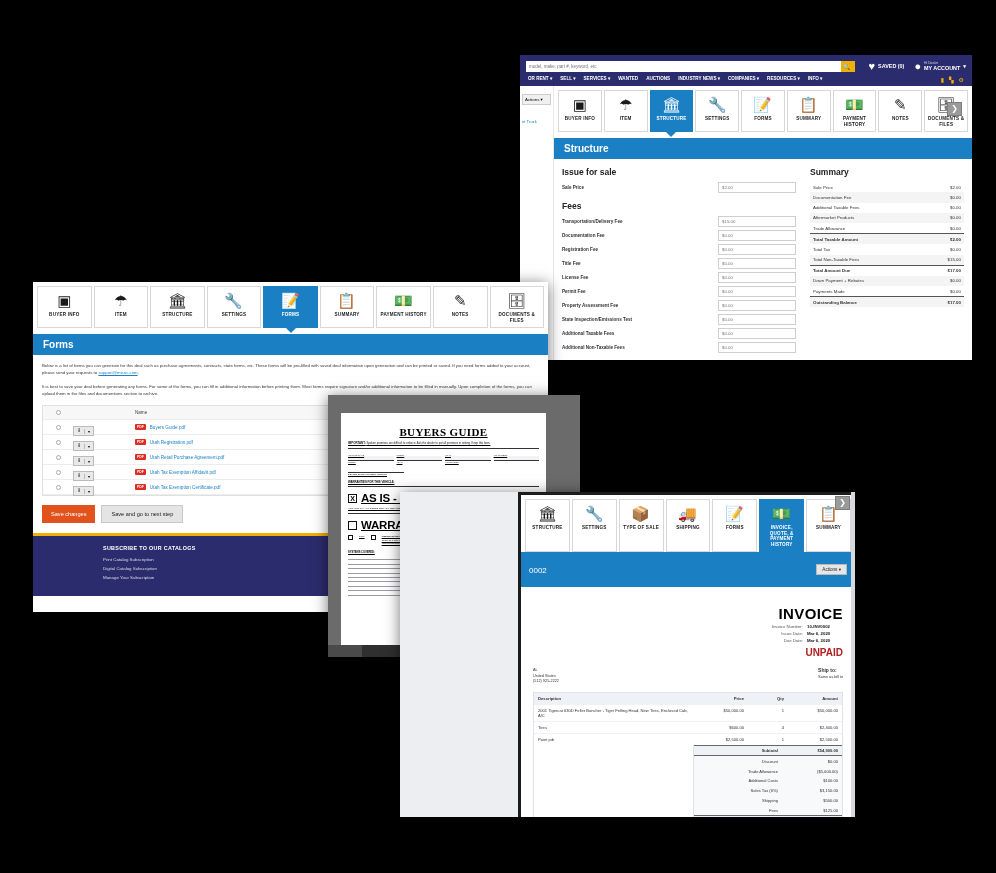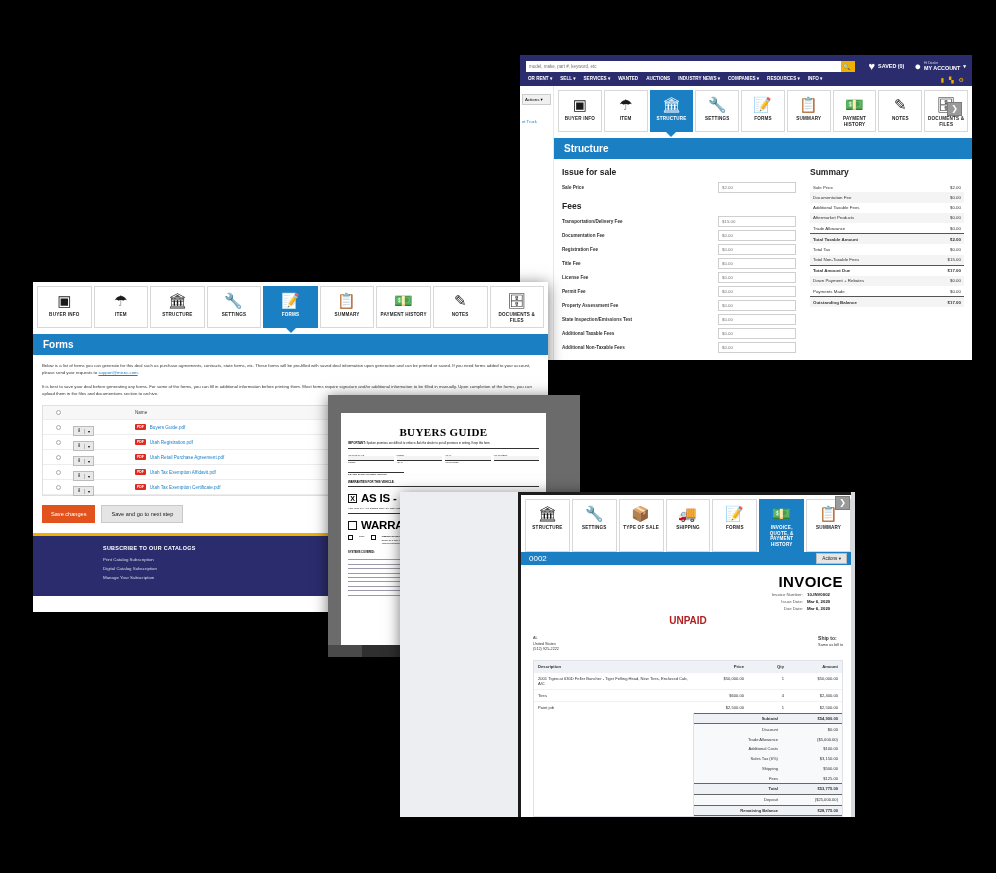--- a/index.html
+++ b/index.html
@@ -89,21 +89,21 @@
   .footer { background:#2b2c6e; border-top:3px solid #f0b000;
      padding:9px 0 12px 70px; }
   .footer .ft { color:#fff; font-weight:bold; font-size:5.4px;
      letter-spacing:.3px; margin-bottom:6px; }
   .footer .fl { color:#dcdcea; font-size:4.4px; margin-bottom:4px; }
 
   
   #winPdf { left:328px; top:395px; width:252px; height:262px;
             background:#6b6b6b; }
   .pdfpage { position:absolute; left:13px; top:18px; width:205px;
-     height:232px; background:#fff; padding:6px 7px; overflow:hidden; }
+     height:232px; background:#fff; padding:6px 7px; overflow:hidden;text-decoration:underline; }
   .bgTitle { text-align:center; font-weight:bold; font-size:11px;
      letter-spacing:.4px; margin:7px 0 3px; font-family:"Liberation Serif",serif; }
   .bgImp { font-size:2.8px; color:#111; line-height:4px;
      border-bottom:1px solid #333; padding-bottom:3px; }
   .bgImp b { font-size:2.9px; }
   .gridrow { display:flex; gap:3px; margin-top:5px; }
   .gridrow .cell { flex:1; }
   .gridrow .cell .lab { font-size:2.2px; color:#333; }
   .gridrow .cell .ln { border-bottom:1px solid #333; height:5px;
      background:#f3f3f6; }
@@ -129,35 +129,35 @@
      background:#2f2f2f; display:flex; align-items:center; }
   .pdftb .lft { width:34px; height:100%; background:#4a4a4a; }
   .pdftb .rgt { margin-left:auto; color:#ddd; font-size:5px; padding-right:6px;}
 
   
   #winInv { left:400px; top:492px; width:455px; height:325px;
             background:#eceef1; }
   .invFrame { position:absolute; left:118px; top:0; width:337px;
      height:325px; background:#1c1c1c; padding:3px 0 0 3px; }
   .invInner { background:#fff; width:100%; height:100%; overflow:hidden; }
-  .invhdr { background:#1b7fc4; color:#fff; padding:1px 8px; display:flex;
-     align-items:center; }
+  .invhdr { background:#1b7fc4; color:#fff; padding:12px 8px; display:flex;
+     align-items:flex-end; }
   .invhdr .ttl { font-size:8px; }
   .actbtn { margin-left:auto; background:#e6e6e6; color:#222;
      border:1px solid #bbb; font-size:4.6px; padding:2px 5px;
      cursor:pointer; font-family:inherit; }
-  .invsheet { padding:8px 12px; }
+  .invsheet { padding:18px 12px; }
   .INVOICE { text-align:right; font-weight:bold; font-size:15px;
      letter-spacing:.4px; }
   .metarow { display:flex; justify-content:flex-end; gap:4px;
      font-size:4.3px; margin-top:2px; }
   .metarow .k { color:#555; }
   .metarow .v { font-weight:bold; color:#111; min-width:36px;
      text-align:left; }
-  .unpaid { text-align:center; color:#b02020; font-weight:bold;
+  .unpaid { text-align:right; color:#b02020; font-weight:bold;
      font-size:10px; margin-top:4px; }
   .addrblock { display:flex; margin-top:10px; font-size:3.8px;
      color:#333; line-height:5.4px; }
   .addrblock .shipto { margin-left:auto; text-align:left; }
   .addrblock .shipto b { font-size:5px; }
   .itbl { margin-top:7px; border:1px solid #dfe3e8; }
   .itbl .hr { display:flex; background:#eef1f5; font-size:4.2px;
      font-weight:bold; color:#333; padding:3px 4px; }
   .itbl .rw { display:flex; font-size:4.1px; color:#333; padding:3px 4px;
      border-top:1px solid #eef1f5; }

